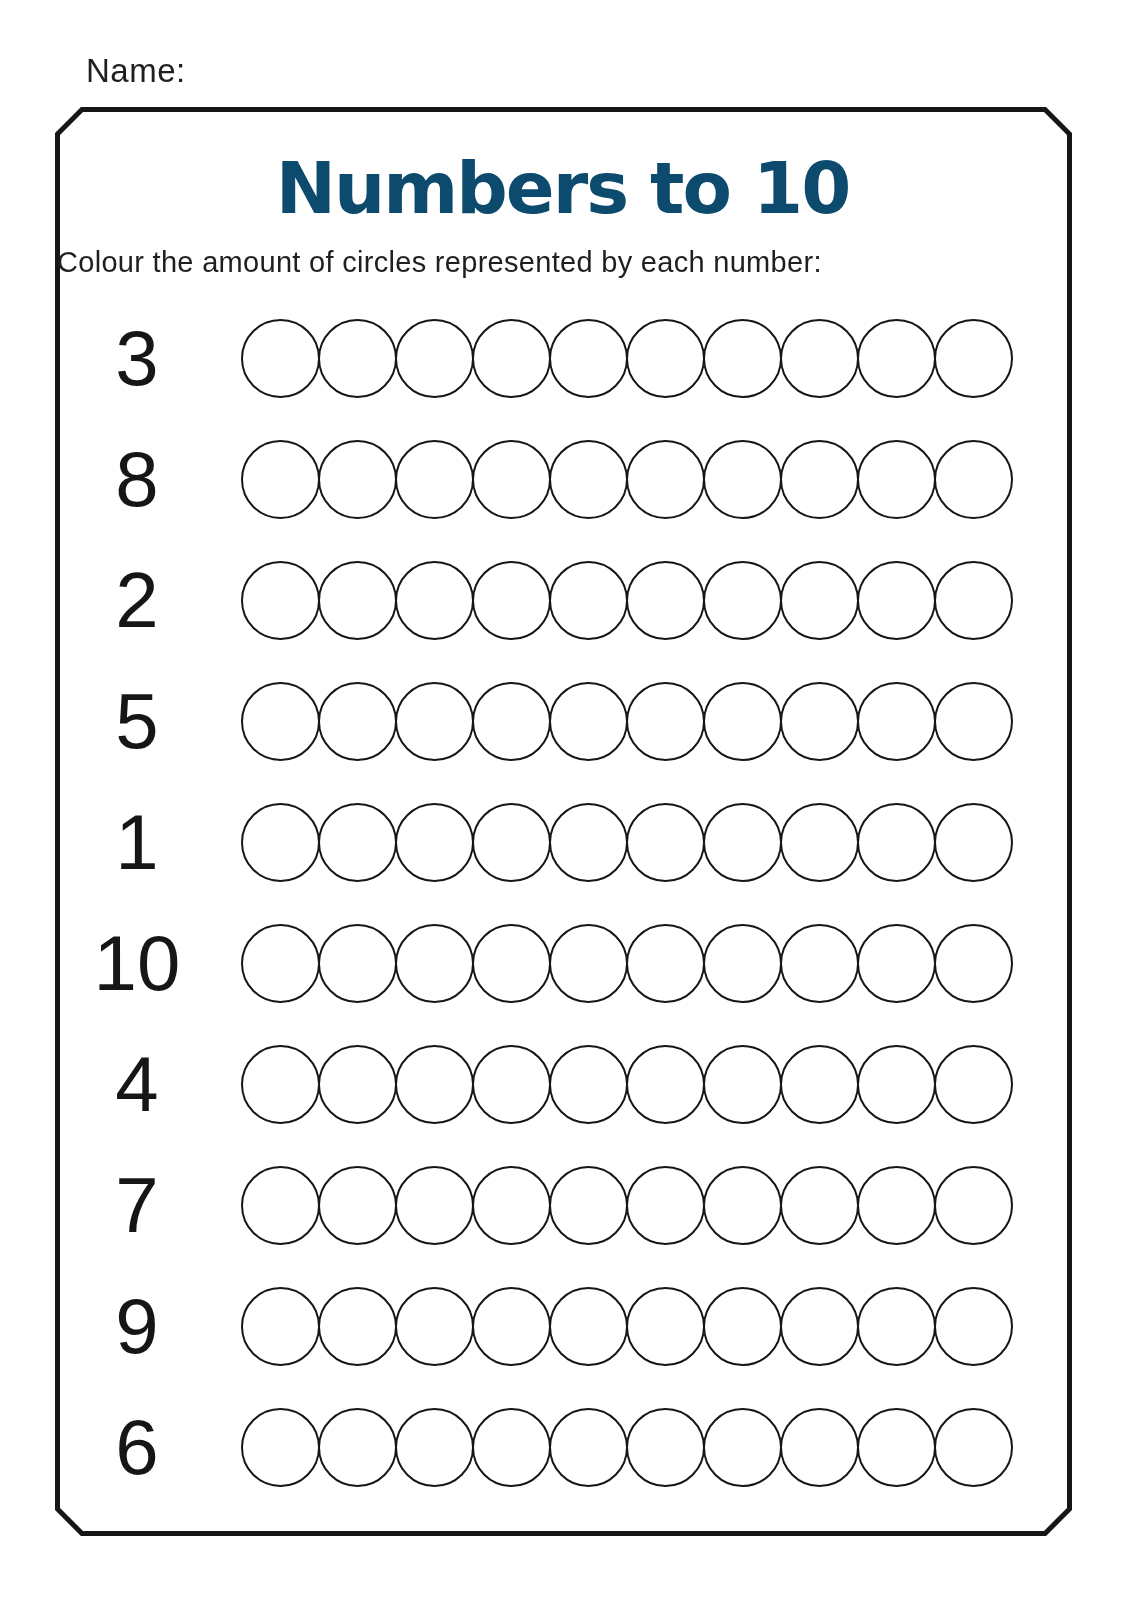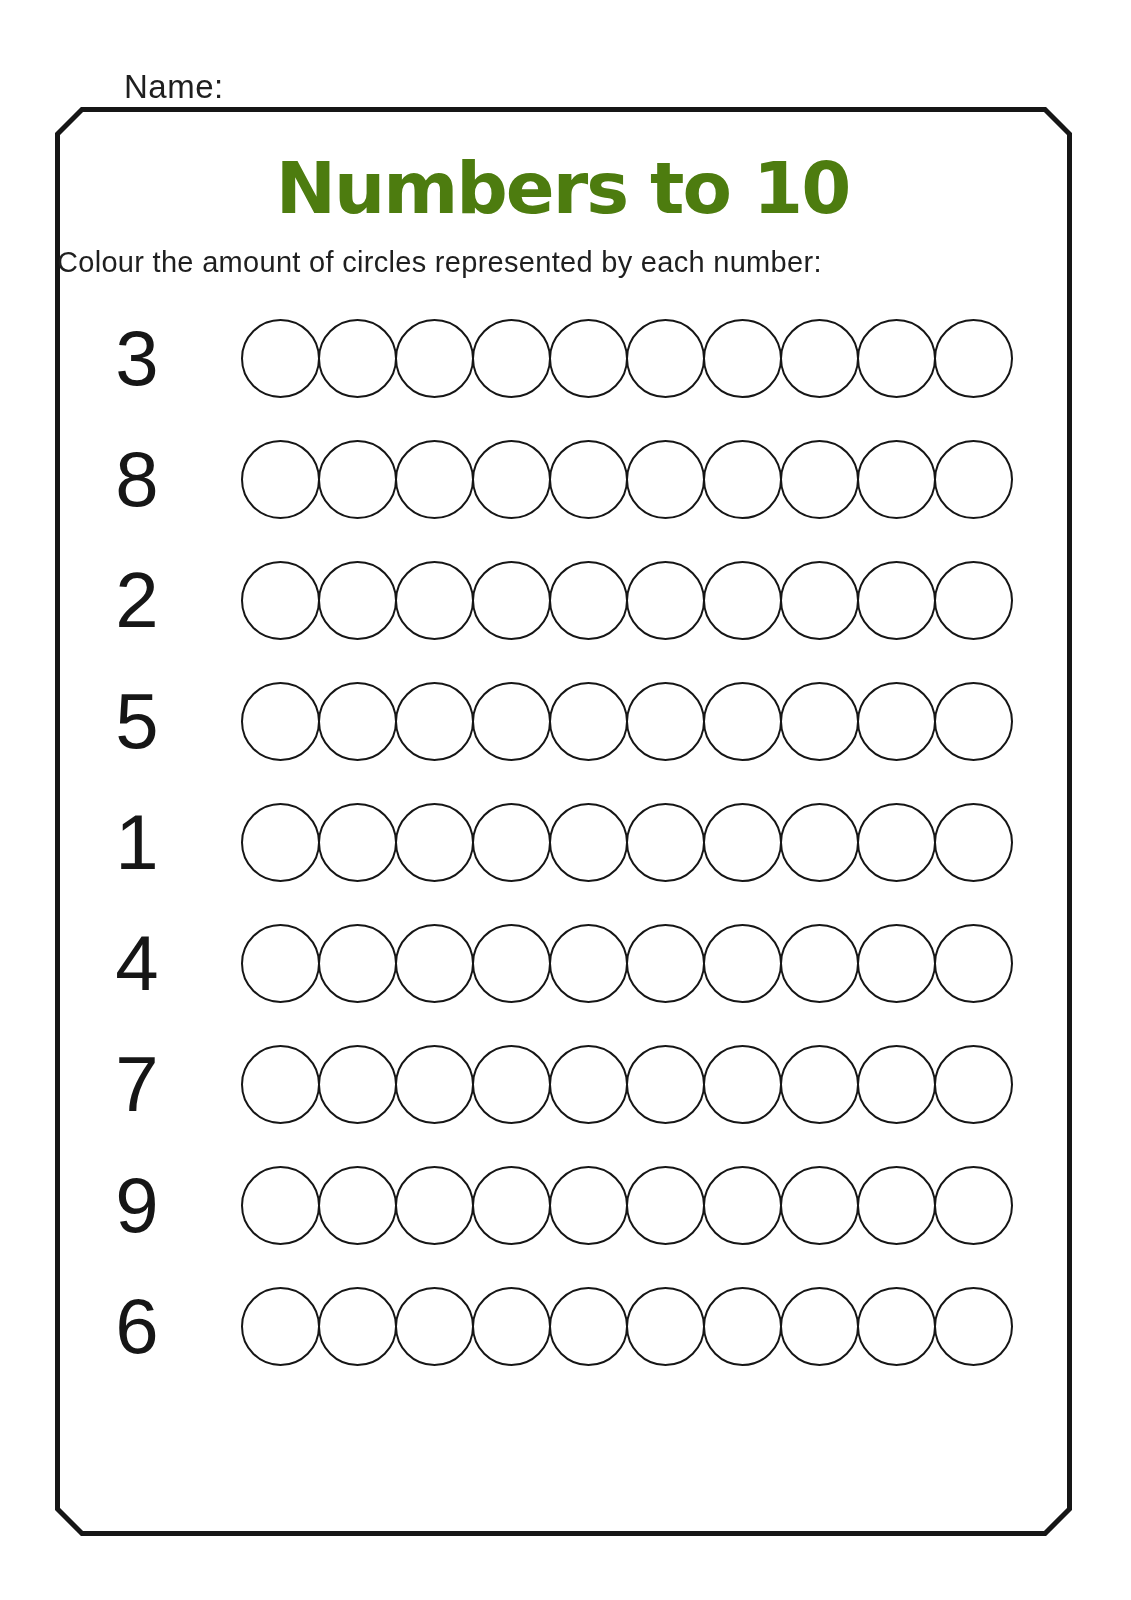--- a/index.html
+++ b/index.html
@@ -13,25 +13,24 @@
     background: #ffffff;
     font-family: "Liberation Sans", sans-serif;
     color: #1a1a1a;
     overflow: hidden;
   }
 
   
   .name-label {
     position: absolute;
     left: 86px;
-    top: 68px;
+    top: 52px;
     font-size: 33px;
     letter-spacing: 0.5px;
     color: #1f1f1f;
-    margin-left: 38px;
   }
 
   
   .frame-svg {
     position: absolute;
     left: 55px;
     top: 107px;
     width: 1017px;
     height: 1429px;
   }
@@ -41,21 +40,21 @@
     position: absolute;
     left: 57px;
     top: 152px;
     width: 1011px;
     text-align: center;
     font-family: "DejaVu Sans", "Liberation Sans", sans-serif;
     font-size: 72px;
     font-weight: 800;
     letter-spacing: -2px;
     line-height: 1.0;
-    color: #4d7c0f;
+    color: #0c4a6e;
   }
   .instruction {
     position: absolute;
     left: 57px;
     top: 246px;
     width: 1011px;
     text-align: left;
     font-size: 29px;
     letter-spacing: 0.3px;
     color: #1f1f1f;
@@ -194,20 +193,35 @@
         <span class="circle"></span>
         <span class="circle"></span>
         <span class="circle"></span>
         <span class="circle"></span>
         <span class="circle"></span>
         <span class="circle"></span>
         <span class="circle"></span>
       </div>
   </div>
 
+  <div class="row">
+    <span class="row-number">10</span>
+    <div class="circle-strip">
+        <span class="circle"></span>
+        <span class="circle"></span>
+        <span class="circle"></span>
+        <span class="circle"></span>
+        <span class="circle"></span>
+        <span class="circle"></span>
+        <span class="circle"></span>
+        <span class="circle"></span>
+        <span class="circle"></span>
+        <span class="circle"></span>
+      </div>
+  </div>
 
   <div class="row">
     <span class="row-number">4</span>
     <div class="circle-strip">
         <span class="circle"></span>
         <span class="circle"></span>
         <span class="circle"></span>
         <span class="circle"></span>
         <span class="circle"></span>
         <span class="circle"></span>

